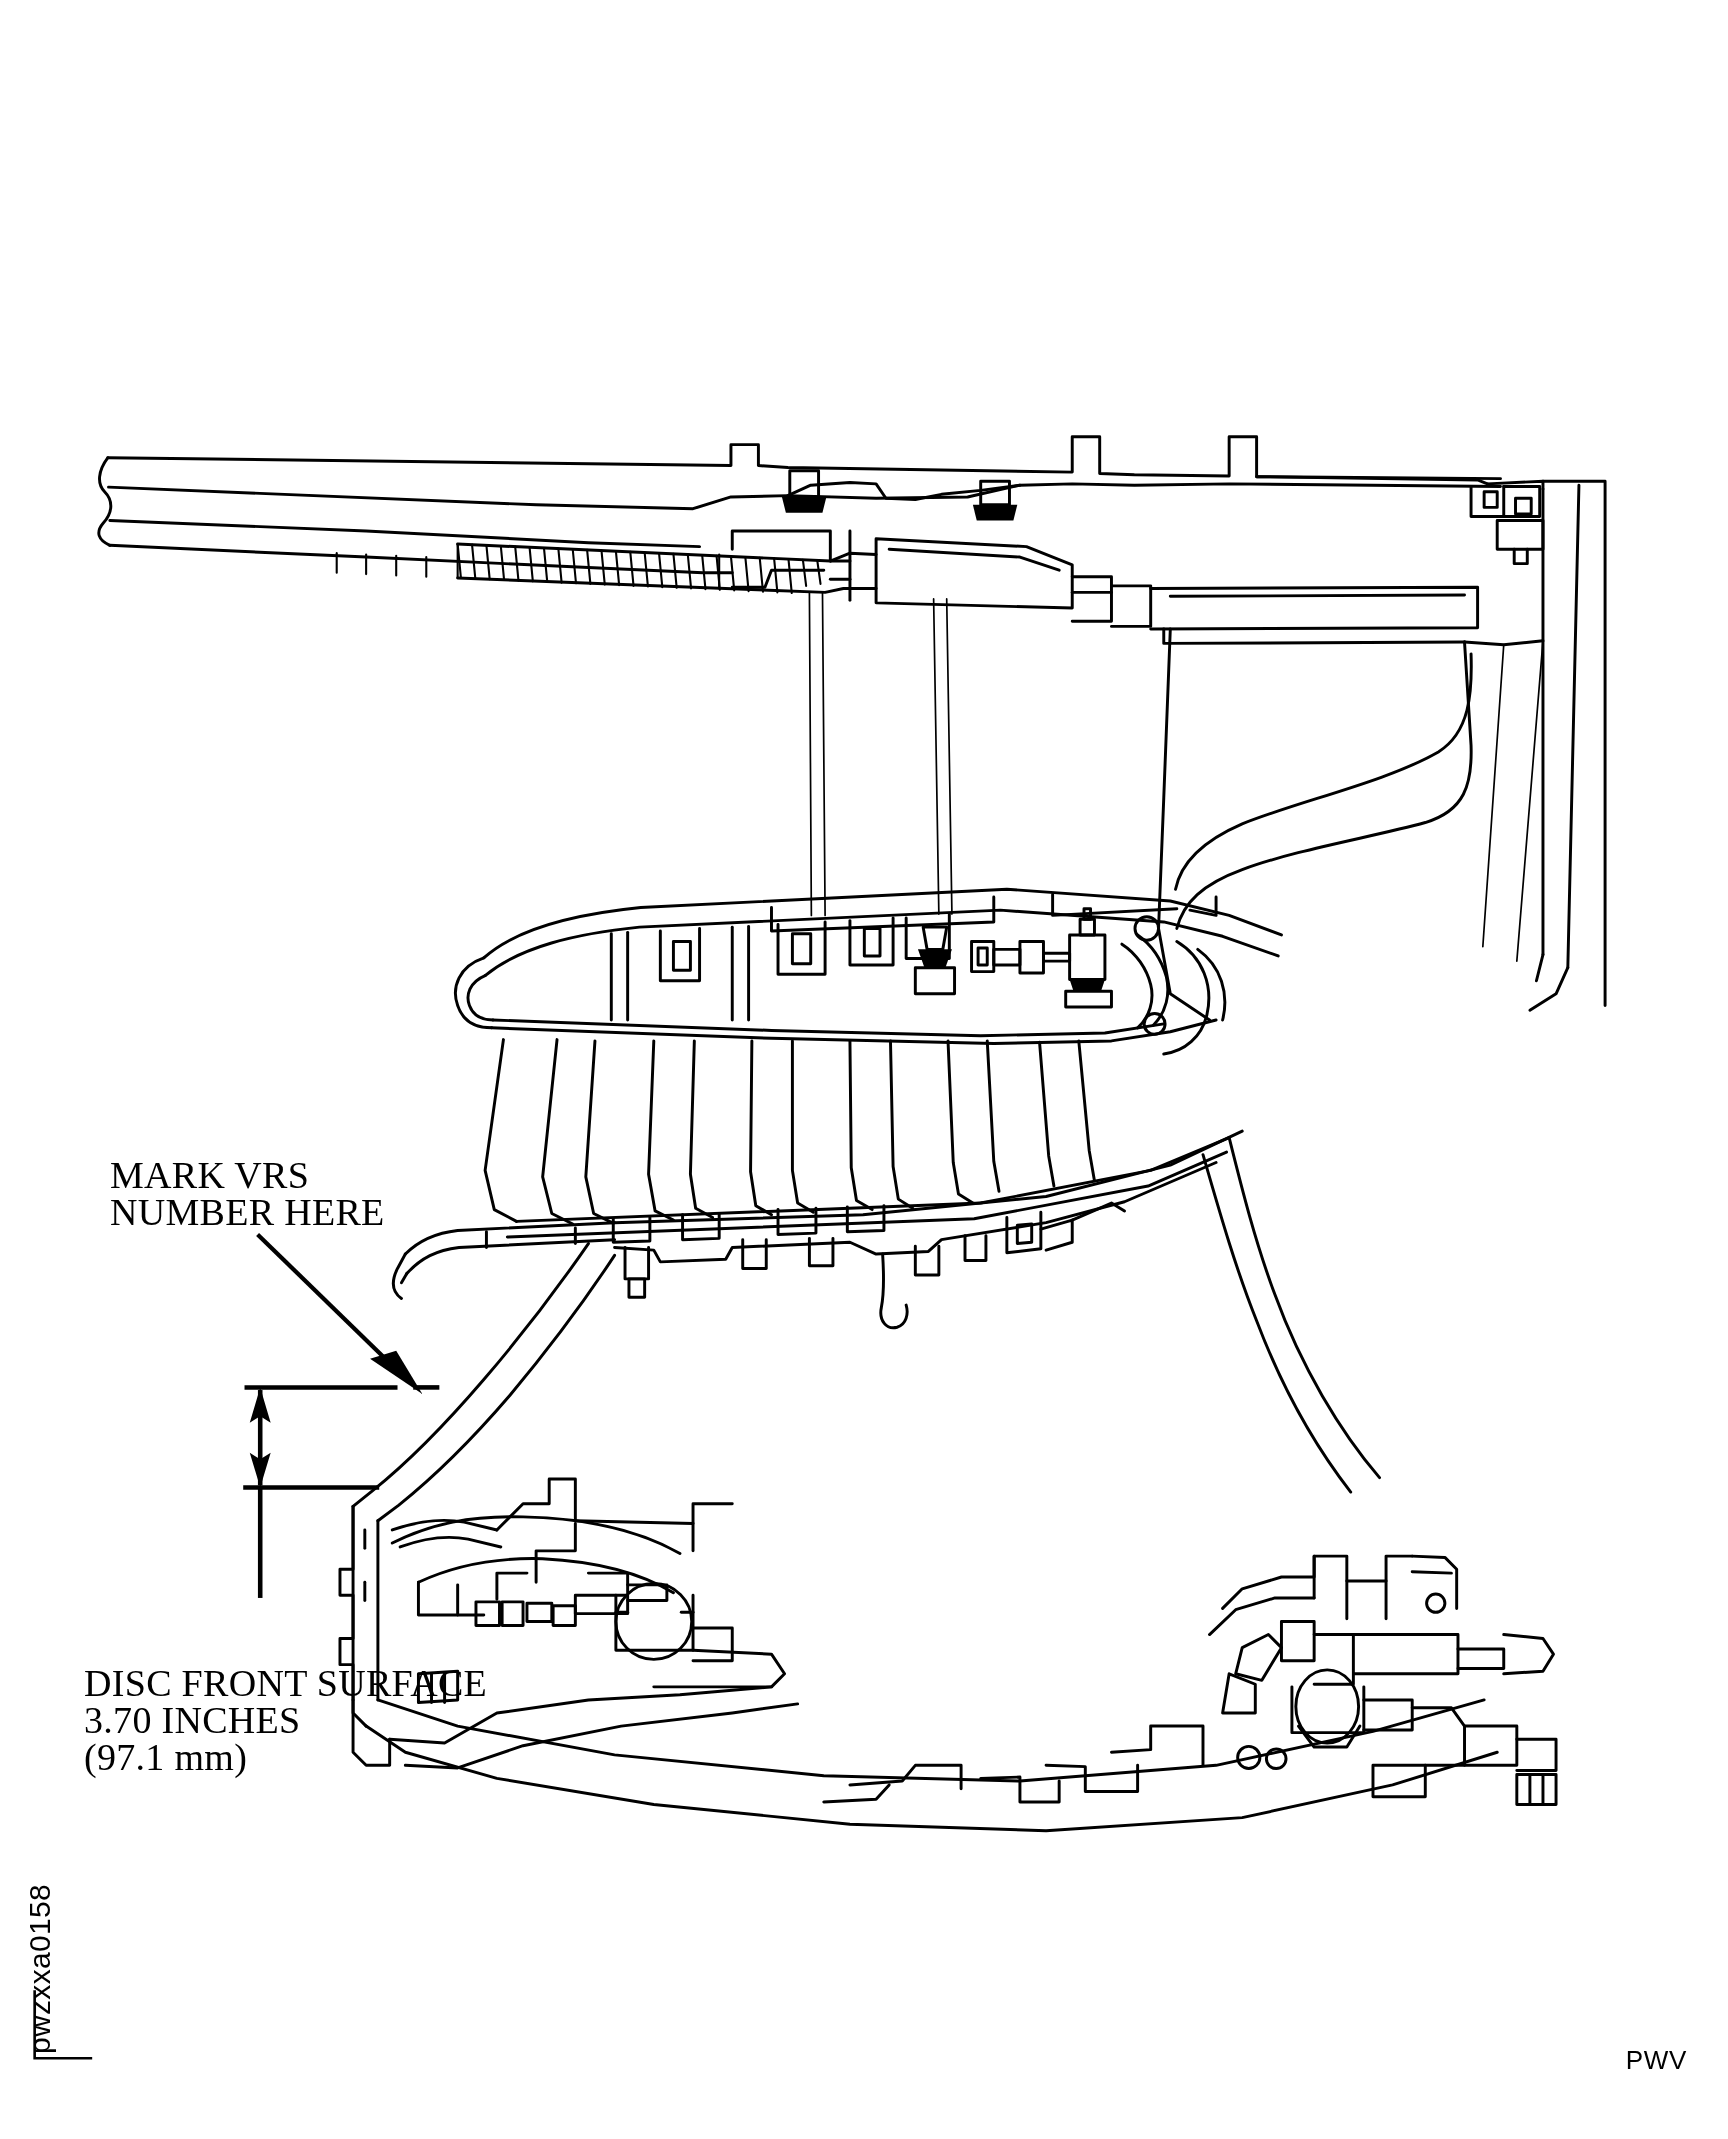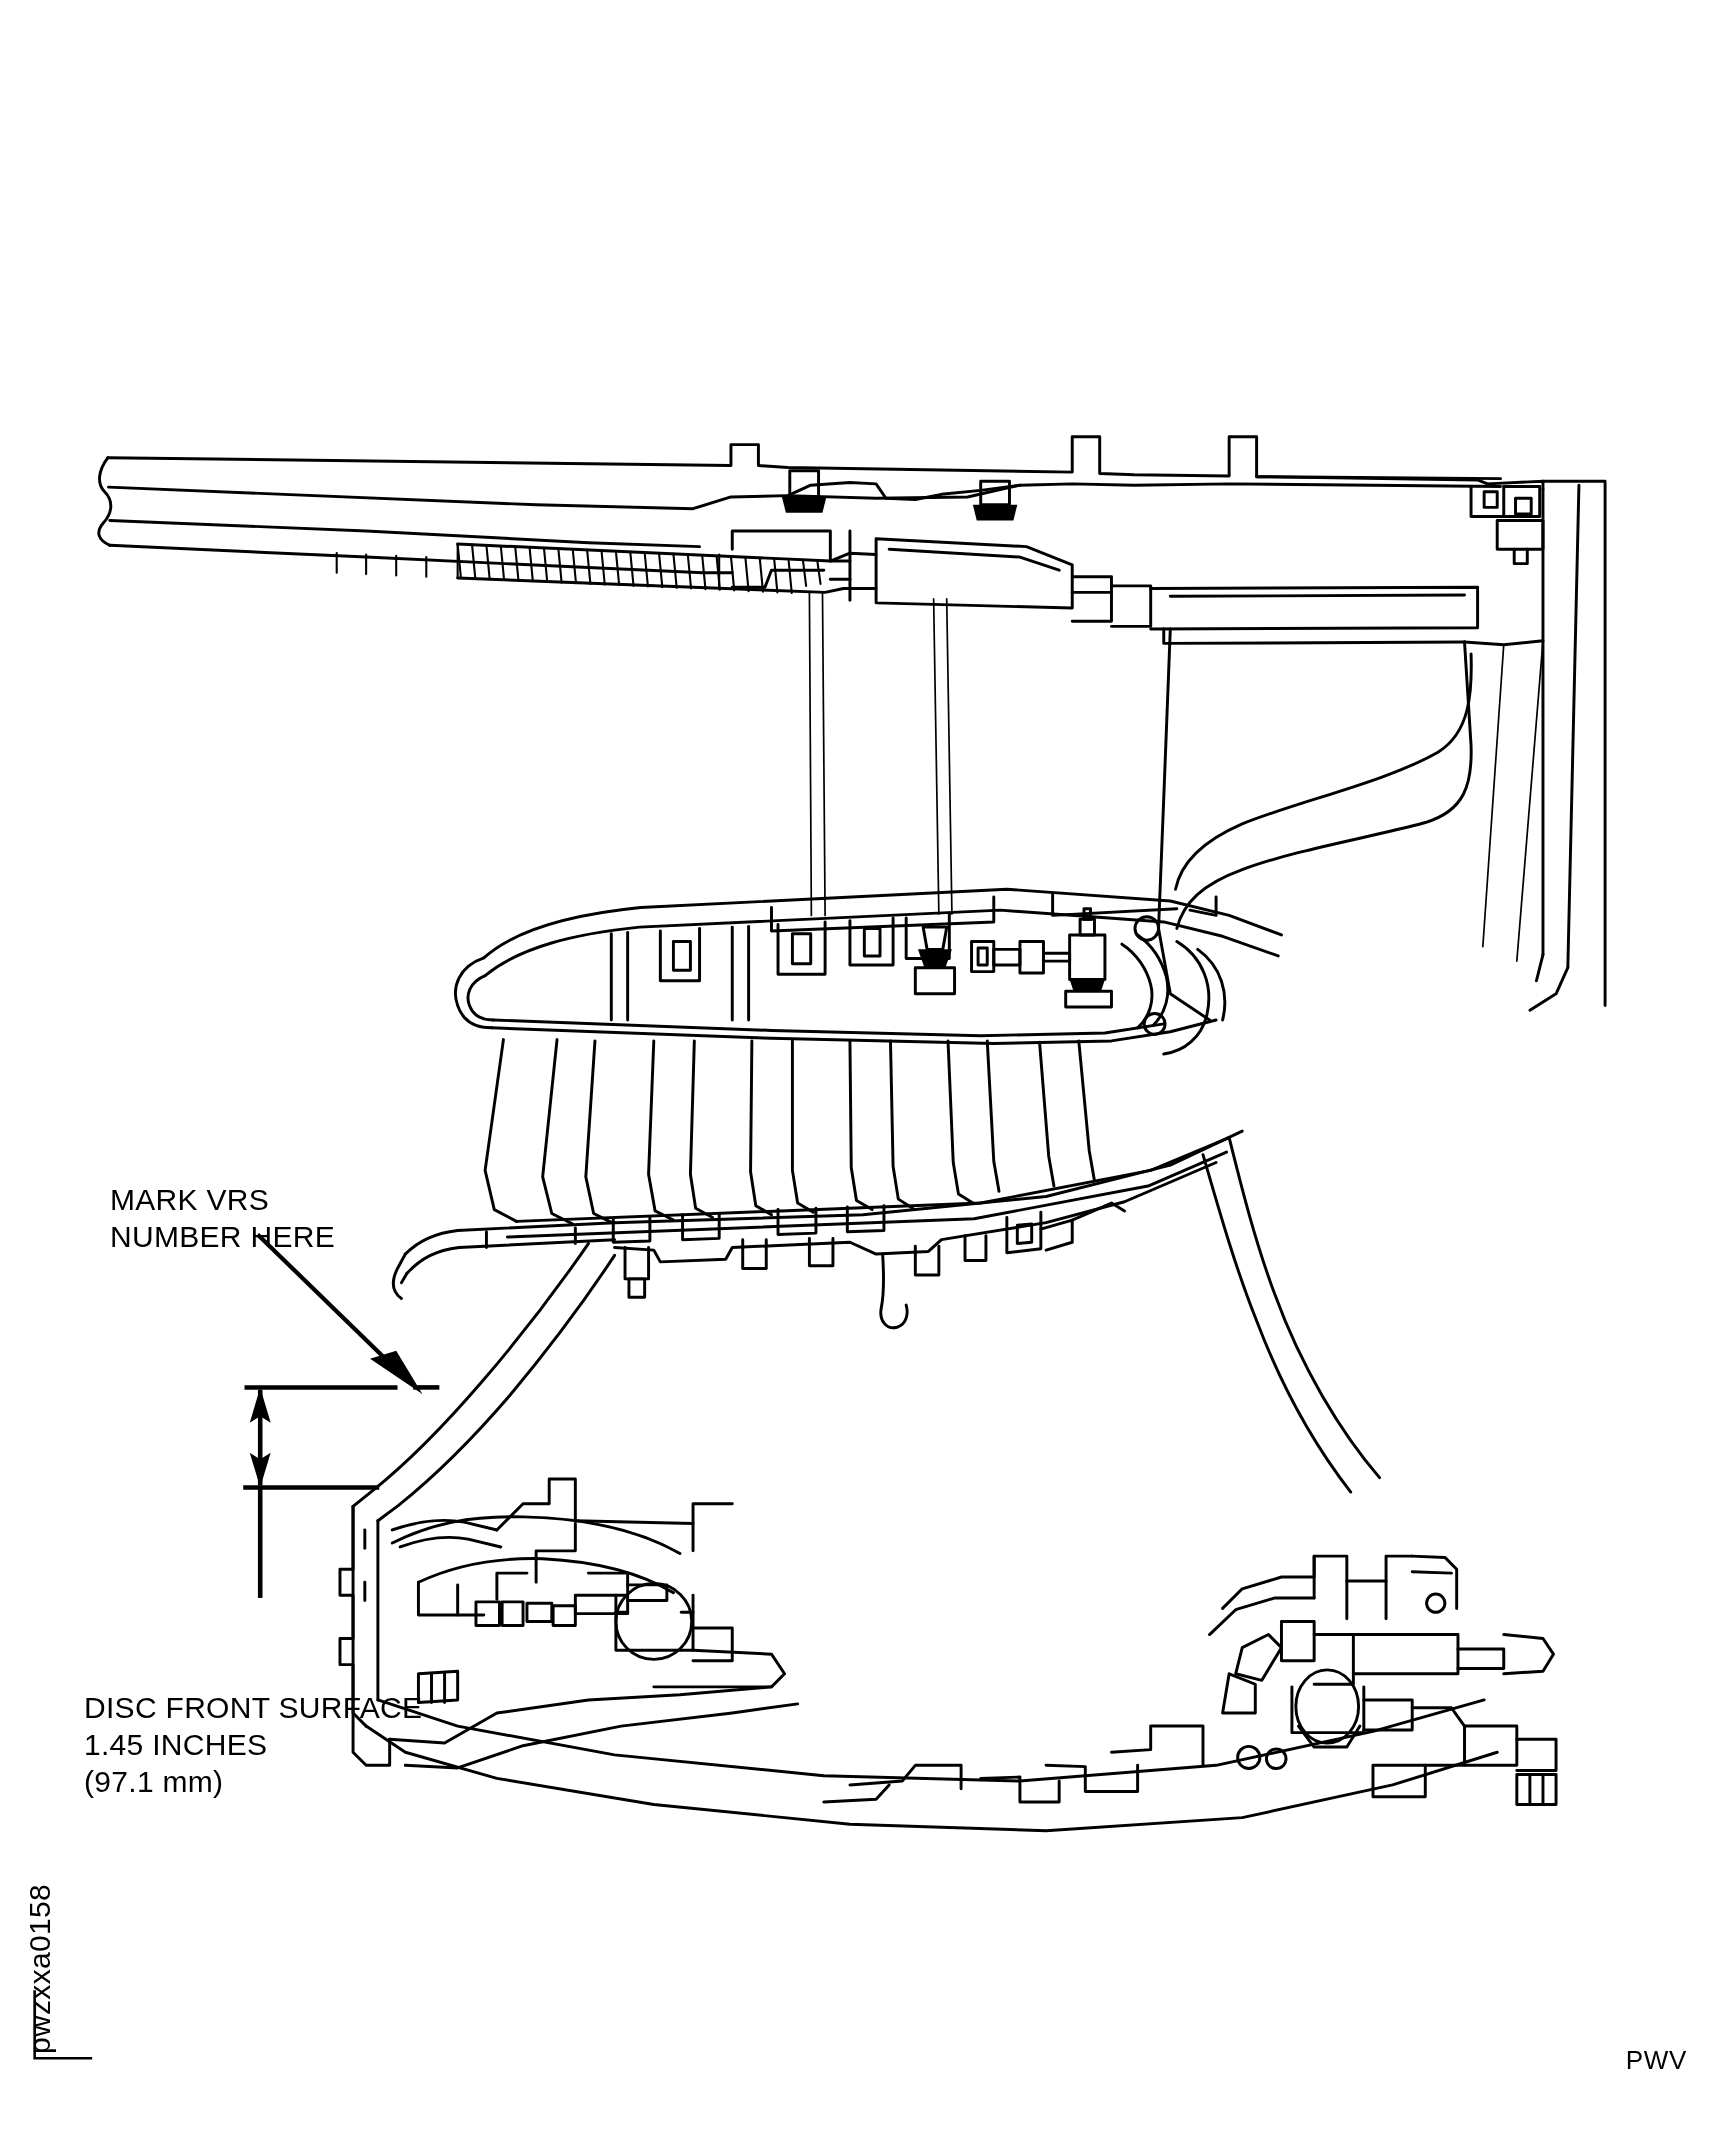--- a/index.html
+++ b/index.html
@@ -64,27 +64,26 @@
     stroke: none;
   }
   .corner-mark {
     fill: none;
     stroke: #000000;
     stroke-width: 4;
     stroke-linecap: butt;
   }
   .anno {
     position: absolute;
-    font-family: Liberation Sans, sans-serif;
-    font-size: 30px;
+    font-family: Liberation Serif, serif;
+    font-size: 38px;
     line-height: 37px;
     letter-spacing: 0.3px;
     color: #000000;
     white-space: pre;
-    margin-top: 24px;
   }
   #callout-mark-vrs { left: 110px; top: 1157px; }
   #callout-disc     { left: 84px; top: 1665px; }
   #sheet-code {
     position: absolute;
     left: -98px;
     top: 1952px;
     width: 275px;
     transform: rotate(-90deg);
     transform-origin: 50% 50%;
@@ -461,20 +460,20 @@
     </g>
 
     <g>
       <path class="corner-mark" d="M53,3044 L53,3148 L141,3148"></path>
     </g>
 
   </svg>
 
   <div class="anno" id="callout-mark-vrs"><span>MARK VRS</span><br><span>NUMBER HERE</span></div>
 
-  <div class="anno" id="callout-disc"><span>DISC FRONT SURFACE</span><br><span>1.45 INCHES</span><br><span>(97.1 mm)</span></div>
+  <div class="anno" id="callout-disc"><span>DISC FRONT SURFACE</span><br><span>3.70 INCHES</span><br><span>(97.1 mm)</span></div>
 
   <div id="sheet-code">pwzxxa0158</div>
 
   <div id="brand-mark">PWV</div>
 
 </div>
 
 
 </body></html>

